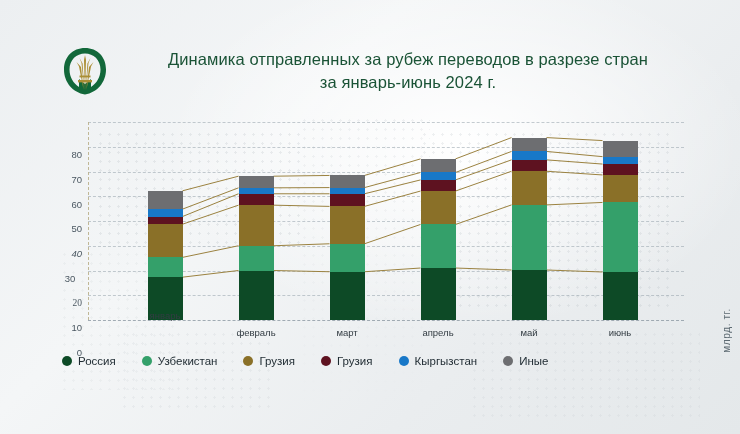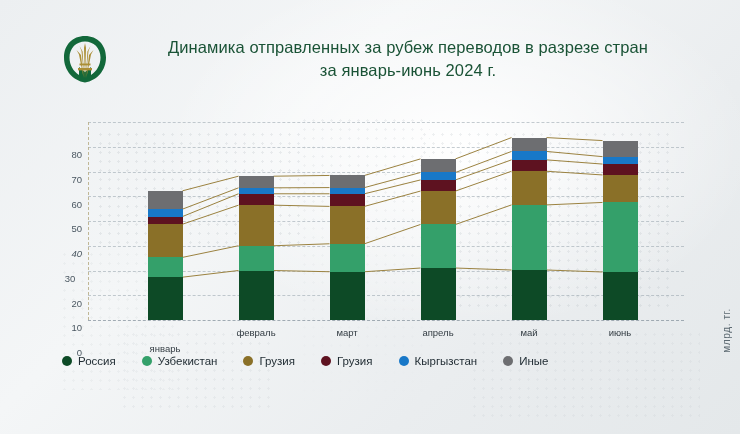--- a/index.html
+++ b/index.html
@@ -26,21 +26,21 @@
   .d2 { left: 300px; top: 116px; width: 130px; height: 300px; opacity: .40;
         -webkit-mask-image: linear-gradient(180deg,#000,transparent);
         mask-image: linear-gradient(180deg,#000,transparent); }
   .d3 { left: 420px; top: 130px; width: 250px; height: 180px; opacity: .50; }
   .d4 { left: 120px; top: 330px; width: 150px; height: 80px;  opacity: .35; }
   .d5 { left: 470px; top: 330px; width: 230px; height: 90px;  opacity: .30; }
   .d6 { left: 60px;  top: 250px; width: 120px; height: 140px; opacity: .28; }
 
   
   .header {
-    position: absolute; left: 0; top: 0; width: 584px; height: 112px;
+    position: absolute; left: 0; top: 12px; width: 584px; height: 112px;
   }
   .logo {
     position: absolute; left: 62px; top: 34px; width: 46px; height: 50px;
   }
   .title {
     position: absolute; left: 108px; top: 36px; width: 600px;
     text-align: center;
     color: #1a5336;
     font-size: 16.5px;
     line-height: 23px;
@@ -141,21 +141,21 @@
         <div class="gridline" style="top: 109px;"></div>
         <div class="gridline" style="top: 84.25px;"></div>
         <div class="gridline" style="top: 59.5px;"></div>
         <div class="gridline" style="top: 34.75px;"></div>
         <div class="gridline" style="top: 10px;"></div>
         <div class="yaxisline" style="top: 10px; height: 198px;"></div>
       </div>
     <div id="ytick-layer">
         <div class="ytick" style="top: 208px;">0</div>
         <div class="ytick" style="top: 183.25px;">10</div>
-        <div class="ytick" style="top: 158.5px;">20</div>
+        <div class="ytick" style="top: 158.5px; font-family: Liberation Serif, serif;">20</div>
         <div class="ytick" style="top: 133.75px; text-align: center;">30</div>
         <div class="ytick" style="top: 109px; font-style: italic;">40</div>
         <div class="ytick" style="top: 84.25px;">50</div>
         <div class="ytick" style="top: 59.5px;">60</div>
         <div class="ytick" style="top: 34.75px;">70</div>
         <div class="ytick" style="top: 10px;">80</div>
       </div>
     <svg class="connector" id="connector-layer" width="740" height="238">
         <line x1="182.5" y1="165.1825" x2="238.5" y2="158.5" stroke="#9b8240" stroke-width="1"></line>
         <line x1="273.5" y1="158.5" x2="329.5" y2="159.7375" stroke="#9b8240" stroke-width="1"></line>
@@ -232,21 +232,21 @@
         <div class="bar" style="left: 602.5px; height: 208px; top: 0px;">
           <div class="seg" style="top: 159.985px; height: 48.015px; background: rgb(13, 74, 38);"></div>
           <div class="seg" style="top: 90.4375px; height: 69.5475px; background: rgb(52, 160, 106);"></div>
           <div class="seg" style="top: 62.965px; height: 27.4725px; background: rgb(138, 112, 40);"></div>
           <div class="seg" style="top: 52.075px; height: 10.89px; background: rgb(94, 18, 32);"></div>
           <div class="seg" style="top: 44.65px; height: 7.425px; background: rgb(24, 120, 200);"></div>
           <div class="seg" style="top: 28.5625px; height: 16.0875px; background: rgb(109, 110, 113);"></div>
         </div>
       </div>
     <div id="xlabel-layer">
-        <div class="xlabel" style="left: 165px; top: 231px;">январь</div>
+        <div class="xlabel" style="left: 165px; top: 198px;">январь</div>
         <div class="xlabel" style="left: 256px; top: 215px;">февраль</div>
         <div class="xlabel" style="left: 347px; top: 215px;">март</div>
         <div class="xlabel" style="left: 438px; top: 215px;">апрель</div>
         <div class="xlabel" style="left: 529px; top: 215px;">май</div>
         <div class="xlabel" style="left: 620px; top: 215px;">июнь</div>
       </div>
     <div class="axis-ylabel">млрд. тг.</div>
   </div>
 
   <div class="legend" id="legend">

